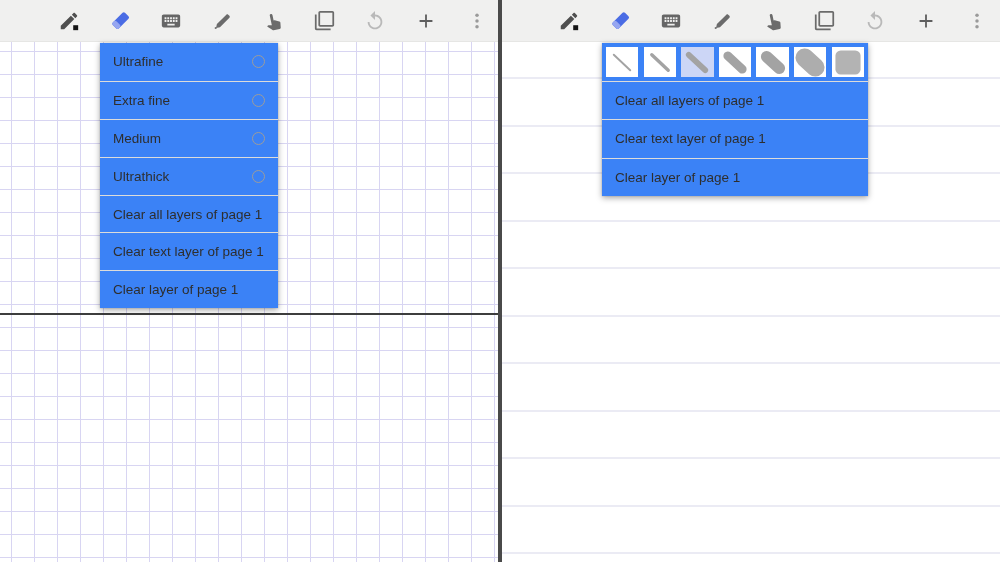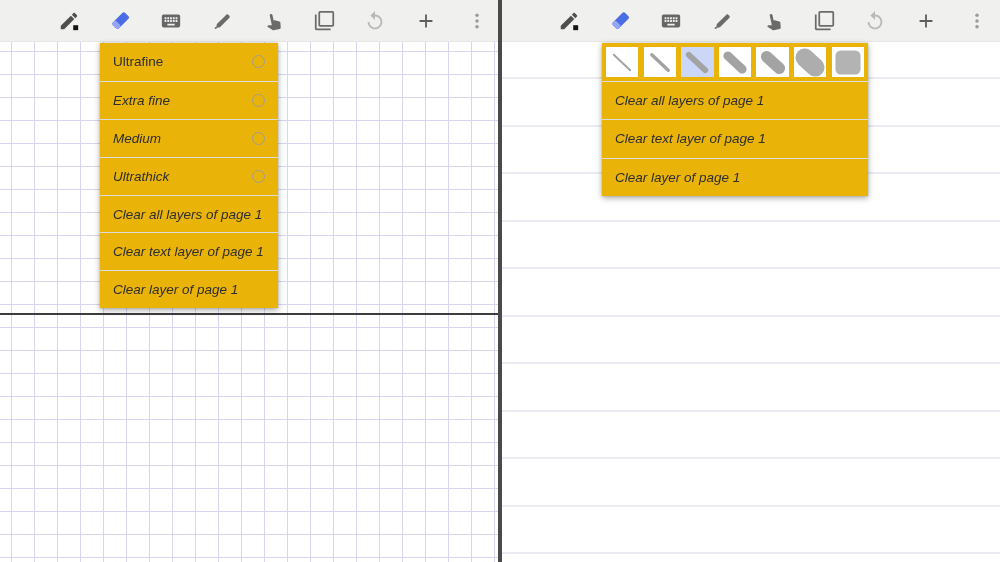--- a/index.html
+++ b/index.html
@@ -30,28 +30,28 @@
   .page-ruled{
     background-color:#ffffff;
     background-image:repeating-linear-gradient(to bottom, transparent 0px, transparent 35.5px, #ebebf4 35.5px, #ebebf4 37.5px, transparent 37.5px, transparent 47.5px);
   }
   .page-break-line{position:absolute;left:0;top:313px;width:100%;height:2.4px;background:#3d3d3d;z-index:2;}
 
   .vdivider{position:absolute;left:498px;top:0;width:3.5px;height:562px;background:#4a4a4a;z-index:20;}
 
   
   .menu{
-    position:absolute;top:43px;background:#eab308;z-index:10;
+    position:absolute;top:43px;background:#3b82f6;z-index:10;
     box-shadow:0 2px 6px rgba(0,0,0,0.35), 0 0 1px rgba(0,0,0,0.25);
   }
   #menu-thickness{left:100px;width:178px;}
   #menu-eraser{left:102px;width:266px;}
 
   .mi{display:flex;align-items:center;height:37.9px;padding:0 13px;cursor:pointer;}
-  .mi + .mi, .swatch-row + .mi{border-top:1px solid #dcdcda;font-style:italic;}
+  .mi + .mi, .swatch-row + .mi{border-top:1px solid #dcdcda;}
   #menu-eraser .mi{height:38.3px;}
   .mi-label{font-size:13.5px;color:#2e2e2e;flex:1;white-space:nowrap;}
 
   .radio{width:13px;height:13px;border:1.6px solid #9c9c9c;border-radius:50%;flex:0 0 auto;}
   .radio.checked{border-color:#4b7e9e;background:#1896d4;}
 
   .swatch-row{display:flex;align-items:center;height:38px;padding:0 4px;gap:5.2px;}
   .swatch{width:32.5px;height:30px;background:#ffffff;display:flex;align-items:center;justify-content:center;cursor:pointer;}
   .swatch.selected{background:#ccd6f6;}
 </style>

